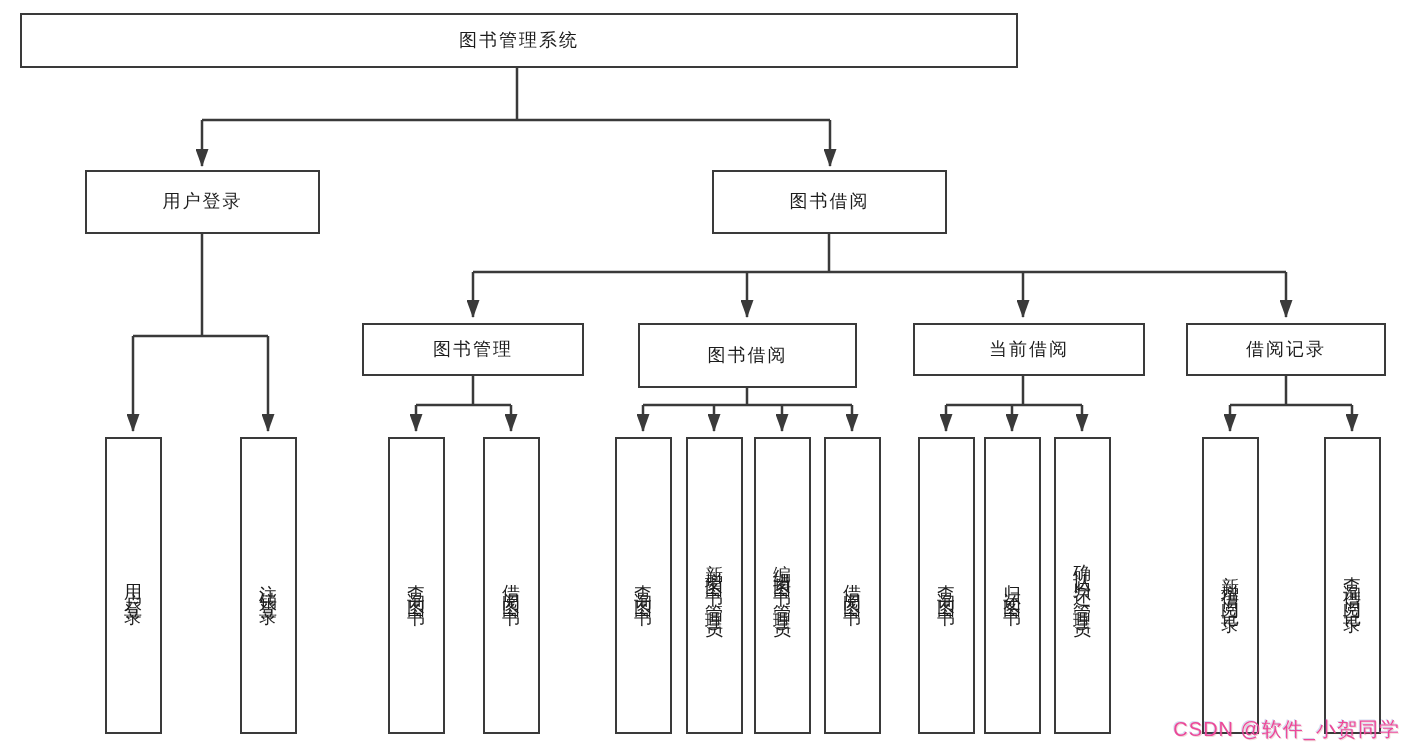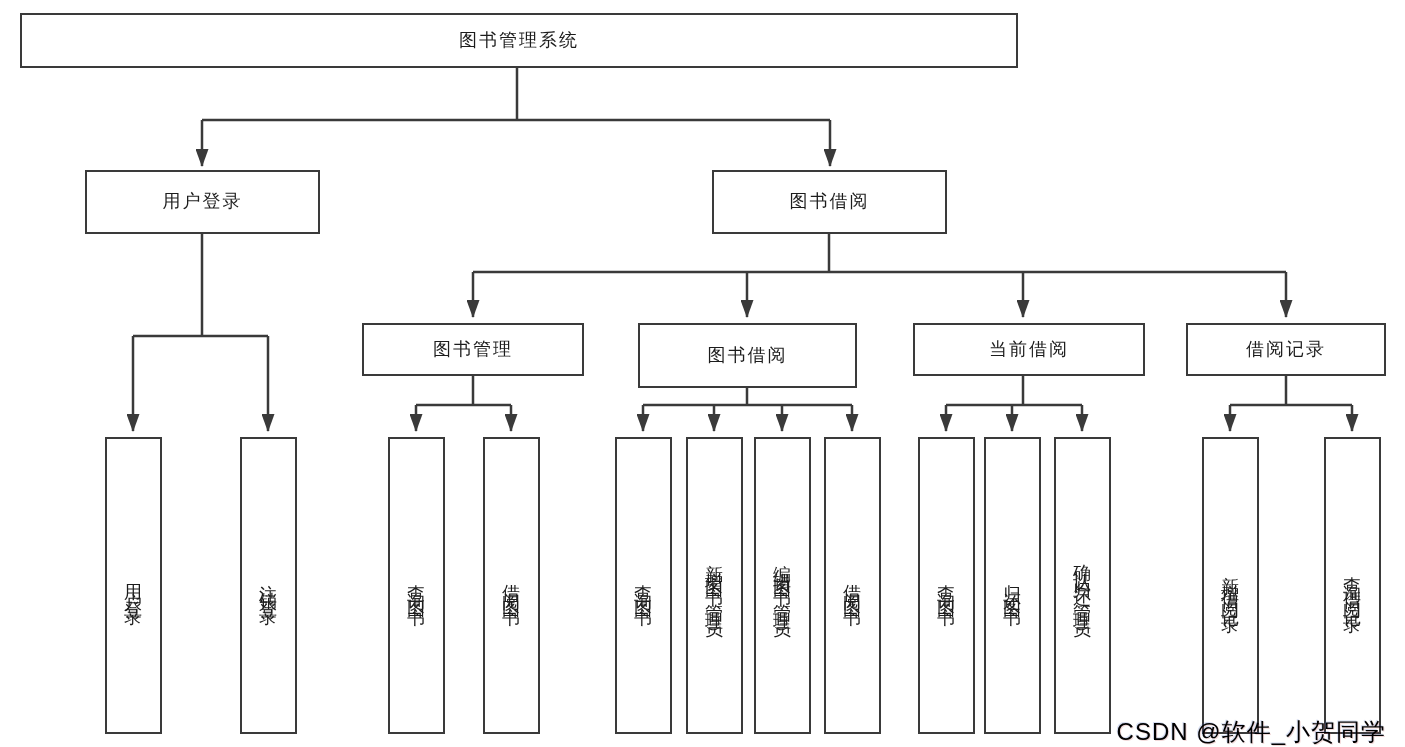--- a/index.html
+++ b/index.html
@@ -29,24 +29,24 @@
   .node.v{
     writing-mode:vertical-rl;
     text-orientation:mixed;
     letter-spacing:8px;
     line-height:1;
     white-space:normal;
   }
   #watermark{
     position:absolute;
     top:716px;
-    right:19px;
-    font-size:24px;
+    right:5px;
+    font-size:20px;
     letter-spacing:1px;
-    color:#000000;
+    color:#ec4899;
     z-index:5;
     text-shadow:1px 1px 0 rgba(190,80,80,.22), -1px -1px 0 rgba(70,100,190,.22);
   }
 </style>
 </head>
 <body>
 
 <div id="canvas">
 
   <svg id="connectors" width="1405" height="747" viewBox="0 0 1405 747">

